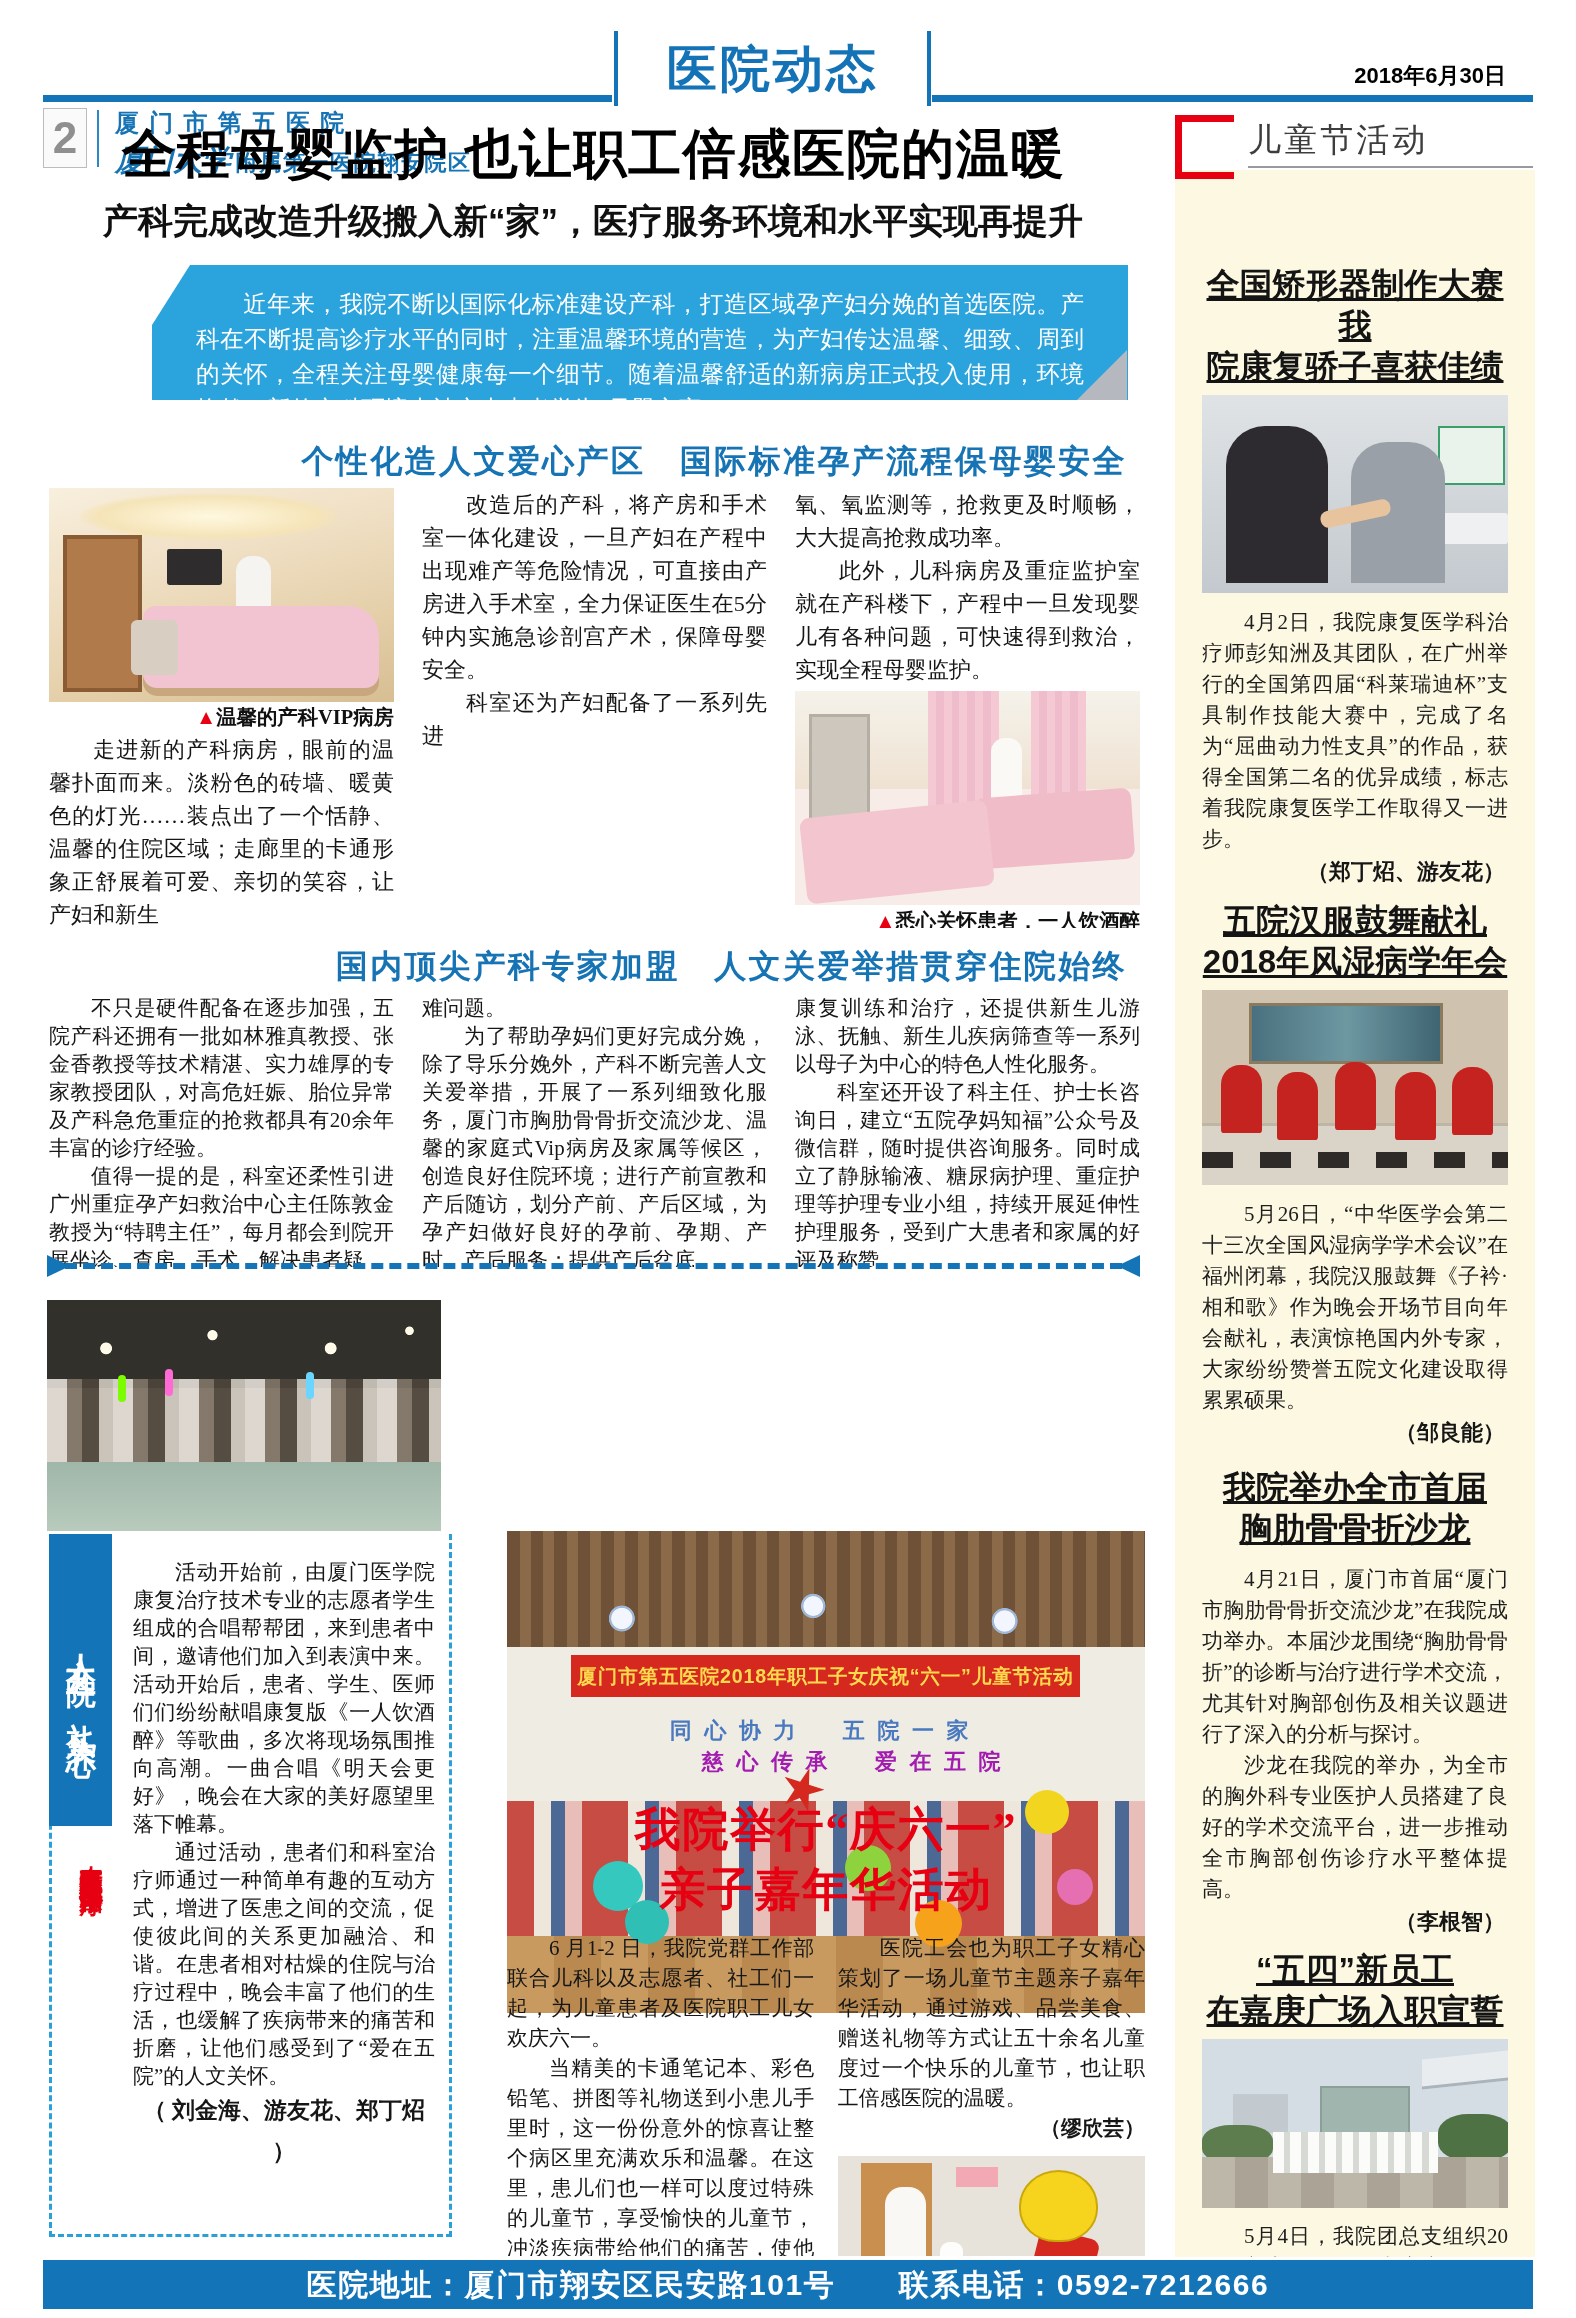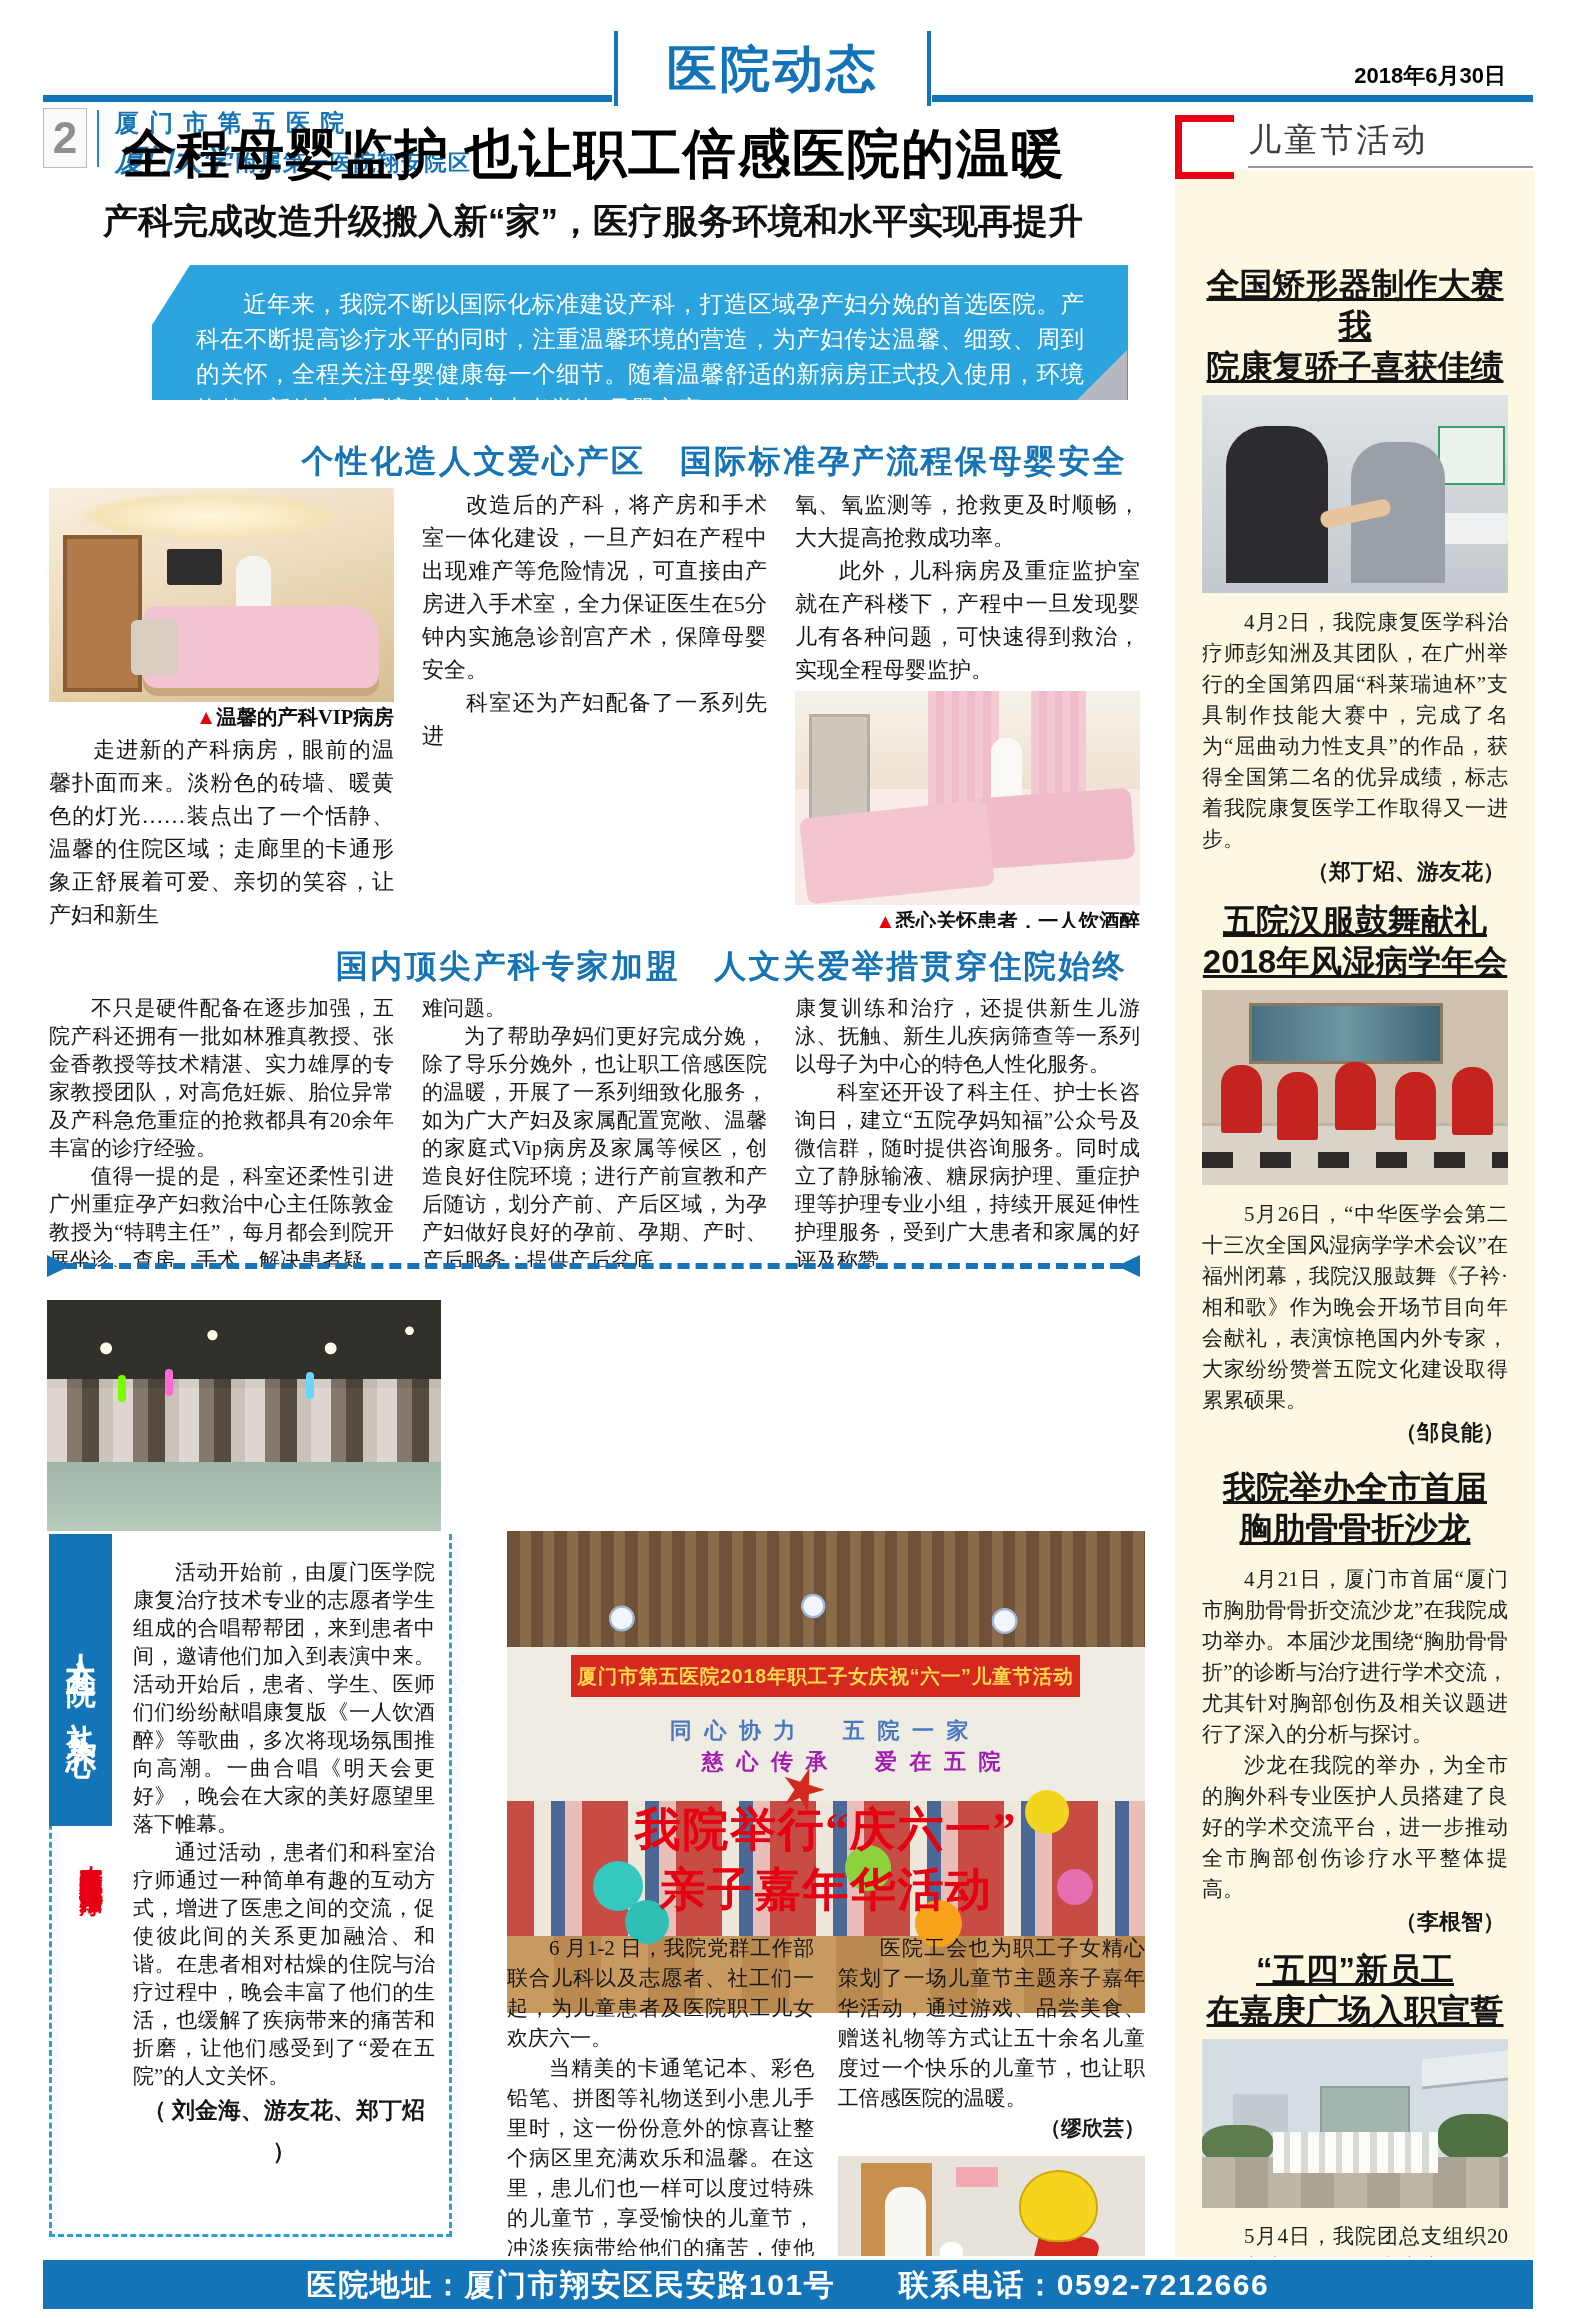--- a/index.html
+++ b/index.html
@@ -232,21 +232,21 @@
 
   <div class="abs sechead" id="s2h">国内顶尖产科专家加盟　人文关爱举措贯穿住院始终</div>
 
   <div class="abs row" id="row2">
     <div class="col">
       <p>不只是硬件配备在逐步加强，五院产科还拥有一批如林雅真教授、张金香教授等技术精湛、实力雄厚的专家教授团队，对高危妊娠、胎位异常及产科急危重症的抢救都具有20余年丰富的诊疗经验。</p>
       <p>值得一提的是，科室还柔性引进广州重症孕产妇救治中心主任陈敦金教授为“特聘主任”，每月都会到院开展坐诊、查房、手术，解决患者疑</p>
     </div>
     <div class="col">
       <p style="text-indent:0">难问题。</p>
-      <p>为了帮助孕妈们更好完成分娩，除了导乐分娩外，也让职工倍感医院的温暖，开展了一系列细致化服务，如为广大产妇及家属配置宽敞、温馨的家庭式Vip病房及家属等候区，创造良好住院环境；进行产前宣教和产后随访，划分产前、产后区域，为孕产妇做好良好的孕前、孕期、产时、产后服务；提供产后盆底</p>
+      <p>为了帮助孕妈们更好完成分娩，除了导乐分娩外，产科不断完善人文关爱举措，开展了一系列细致化服务，厦门市胸肋骨骨折交流沙龙、温馨的家庭式Vip病房及家属等候区，创造良好住院环境；进行产前宣教和产后随访，划分产前、产后区域，为孕产妇做好良好的孕前、孕期、产时、产后服务；提供产后盆底</p>
     </div>
     <div class="col">
       <p style="text-indent:0">康复训练和治疗，还提供新生儿游泳、抚触、新生儿疾病筛查等一系列以母子为中心的特色人性化服务。</p>
       <p>科室还开设了科主任、护士长咨询日，建立“五院孕妈知福”公众号及微信群，随时提供咨询服务。同时成立了静脉输液、糖尿病护理、重症护理等护理专业小组，持续开展延伸性护理服务，受到广大患者和家属的好评及称赞。</p>
 
     </div>
   </div>
 
   <div class="abs" id="dash"></div>
   <div class="abs" id="dash-l"></div>

